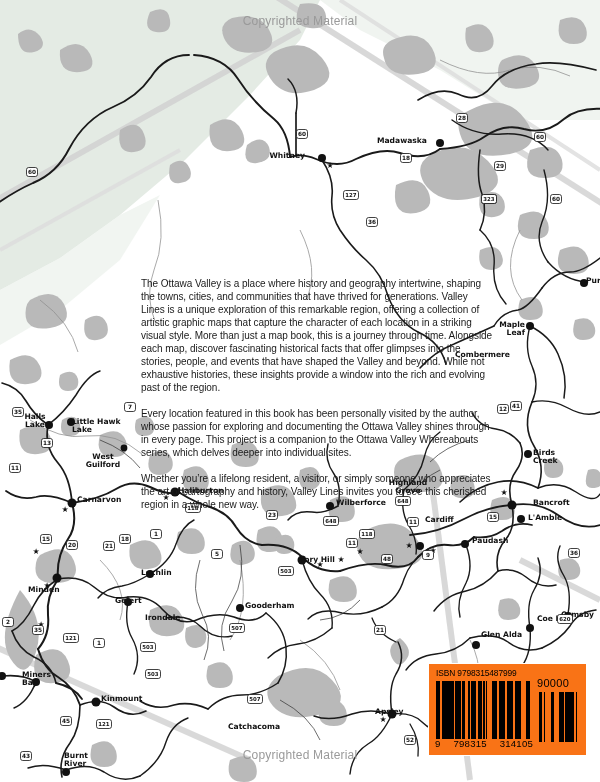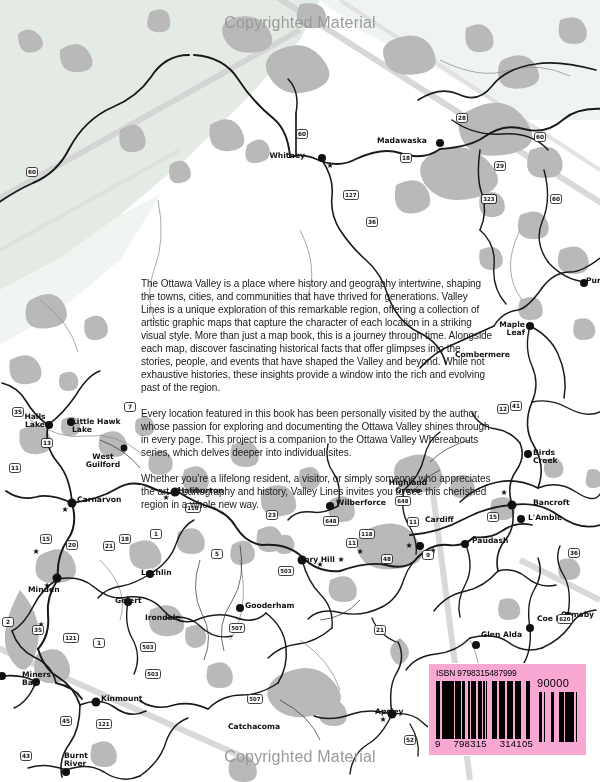--- a/index.html
+++ b/index.html
@@ -15,21 +15,21 @@
     width:600px;height:782px;
     overflow:hidden;
     background:#ffffff;
   }
   #mapsvg{position:absolute;left:0;top:0;width:600px;height:782px;}
 
   
   .copyright{
     position:absolute;left:0;width:600px;
     text-align:center;
-    font-size:16px;
+    font-size:12px;
     letter-spacing:.2px;
     color:#9a9a9a;
     font-family:"Liberation Sans", sans-serif;
   }
   #copyright-top{top:14px;}
   #copyright-bottom{top:748px;}
 
   
   #blurb{
     position:absolute;
@@ -42,21 +42,21 @@
     letter-spacing:-0.05px;
   }
   #blurb p{margin:0 0 12.5px 0;}
   #blurb p:last-child{margin-bottom:16px;}
 
   
   #barcode-block{
     position:absolute;
     left:428px;top:663px;
     width:159px;height:93px;
-    background:#f9a8d4;
+    background:#f97316;
     border:1px solid #ffffff;
     box-sizing:border-box;
     padding:0;
   }
   #isbn-text{
     position:absolute;left:7px;top:4px;
     font-size:8.4px;color:#000;
     font-family:"Liberation Sans", sans-serif;
     letter-spacing:-0.1px;
   }

